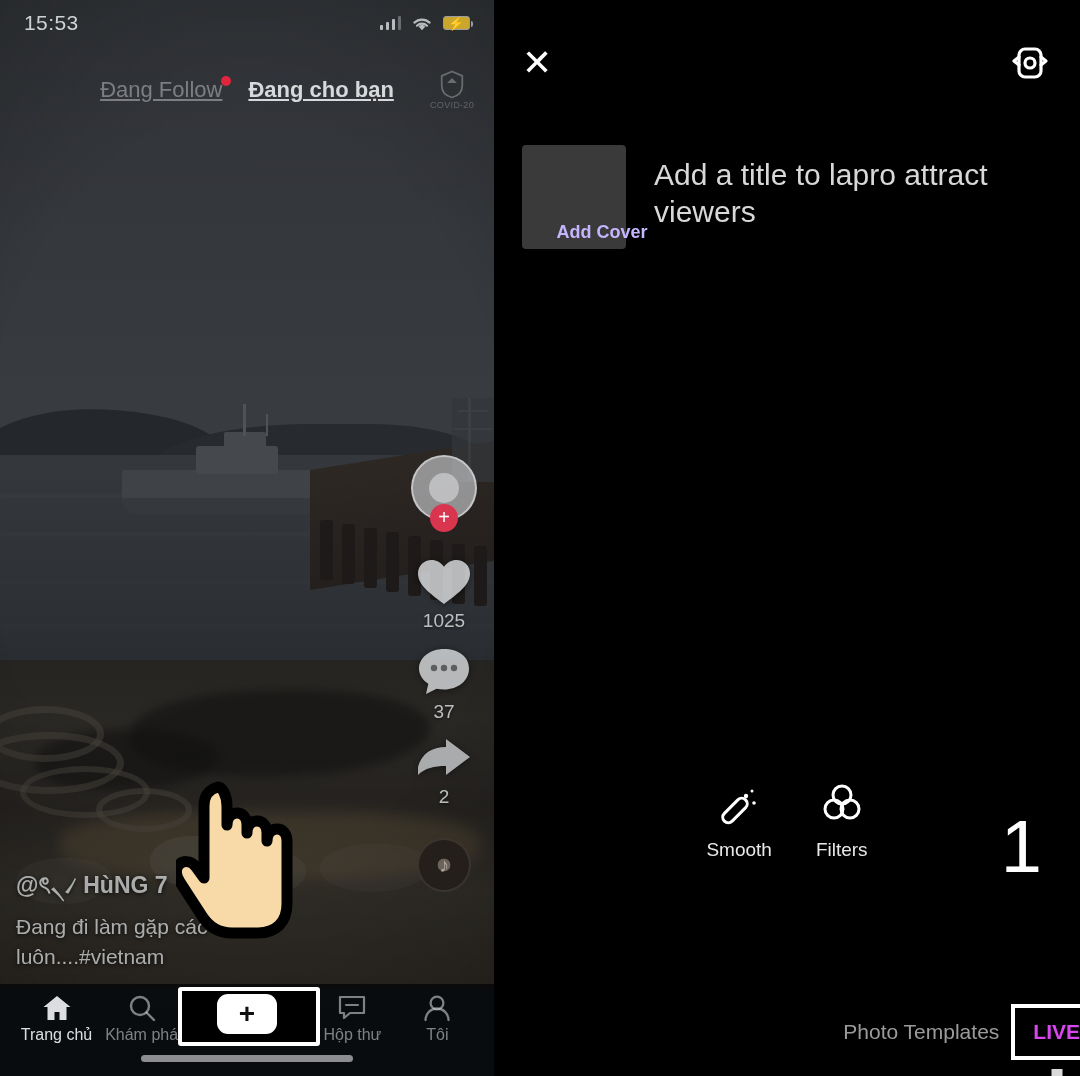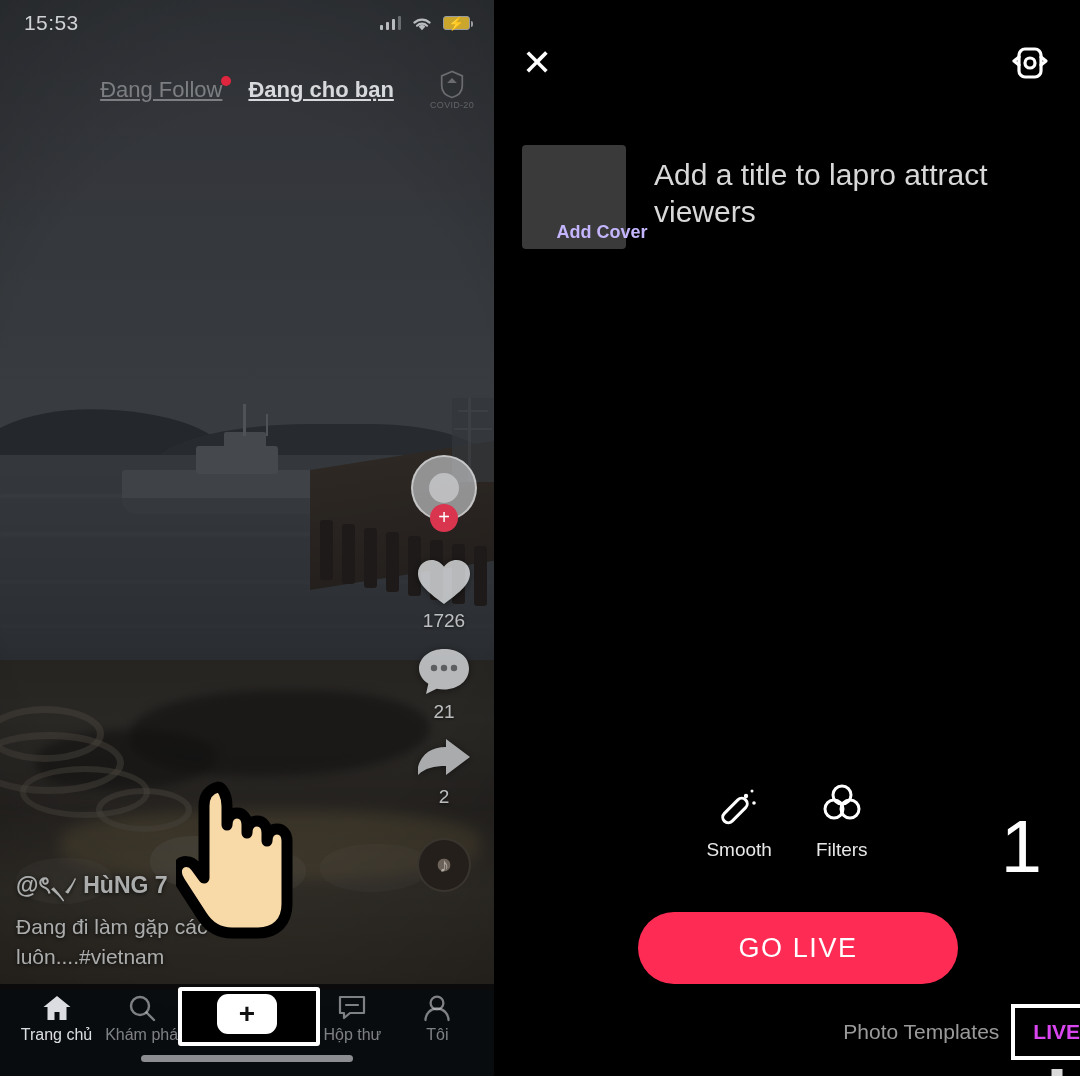--- a/index.html
+++ b/index.html
@@ -309,31 +309,31 @@
         <div id="avatar">
           <span class="ph"></span>
           <span id="follow-badge">+</span>
         </div>
       </div>
 
       <div class="rail-item">
         <svg class="glyph" width="56" height="50" viewBox="0 0 56 50">
           <path d="M28 47C10 34 2 26 2 16.5 2 8.5 8.2 3 15.5 3 20.4 3 25 5.6 28 9.8 31 5.6 35.6 3 40.5 3 47.8 3 54 8.5 54 16.5 54 26 46 34 28 47z" fill="#e4e6e8"></path>
         </svg>
-        <span class="rail-count">1726</span>
+        <span class="rail-count">1025</span>
       </div>
 
       <div class="rail-item">
         <svg class="glyph" width="56" height="52" viewBox="0 0 56 52">
           <path d="M28 3C14 3 3 11.7 3 22.5c0 6.2 3.6 11.7 9.3 15.3L10 48l10.6-5.3c2.3.5 4.8.8 7.4.8 14 0 25-8.7 25-21S42 3 28 3z" fill="#e0e2e4"></path>
           <circle cx="18" cy="22" r="3.2" fill="#6d6f72"></circle>
           <circle cx="28" cy="22" r="3.2" fill="#6d6f72"></circle>
           <circle cx="38" cy="22" r="3.2" fill="#6d6f72"></circle>
         </svg>
-        <span class="rail-count">21</span>
+        <span class="rail-count">37</span>
       </div>
 
       <div class="rail-item">
         <svg class="glyph" width="56" height="46" viewBox="0 0 56 46">
           <path d="M2 30c4-14 14-20 28-20V2l24 18-24 18v-9C18 29 9 31 2 38z" fill="#cfd1d3"></path>
         </svg>
         <span class="rail-count">2</span>
       </div>
 
       <div id="disc">
@@ -428,23 +428,20 @@
       <div class="tool">
         <svg width="46" height="44" viewBox="0 0 46 44">
           <circle cx="23" cy="12" r="9" fill="none" stroke="#fff" stroke-width="3"></circle>
           <circle cx="15" cy="26" r="9" fill="none" stroke="#fff" stroke-width="3"></circle>
           <circle cx="31" cy="26" r="9" fill="none" stroke="#fff" stroke-width="3"></circle>
         </svg>
         <span>Filters</span>
       </div>
     </div>
 
-    <div id="golive">
-      <span>GO LIVE</span>
-    </div>
 
     <div id="modes">
       <span class="mode">Photo Templates</span>
       <span id="live-mode-wrap">
         <span id="live-mode-box"></span>
         <span class="mode sel">
           <span>LIVE</span>
           <span id="cursor-bar"></span>
         </span>
         <span id="caret"></span>

